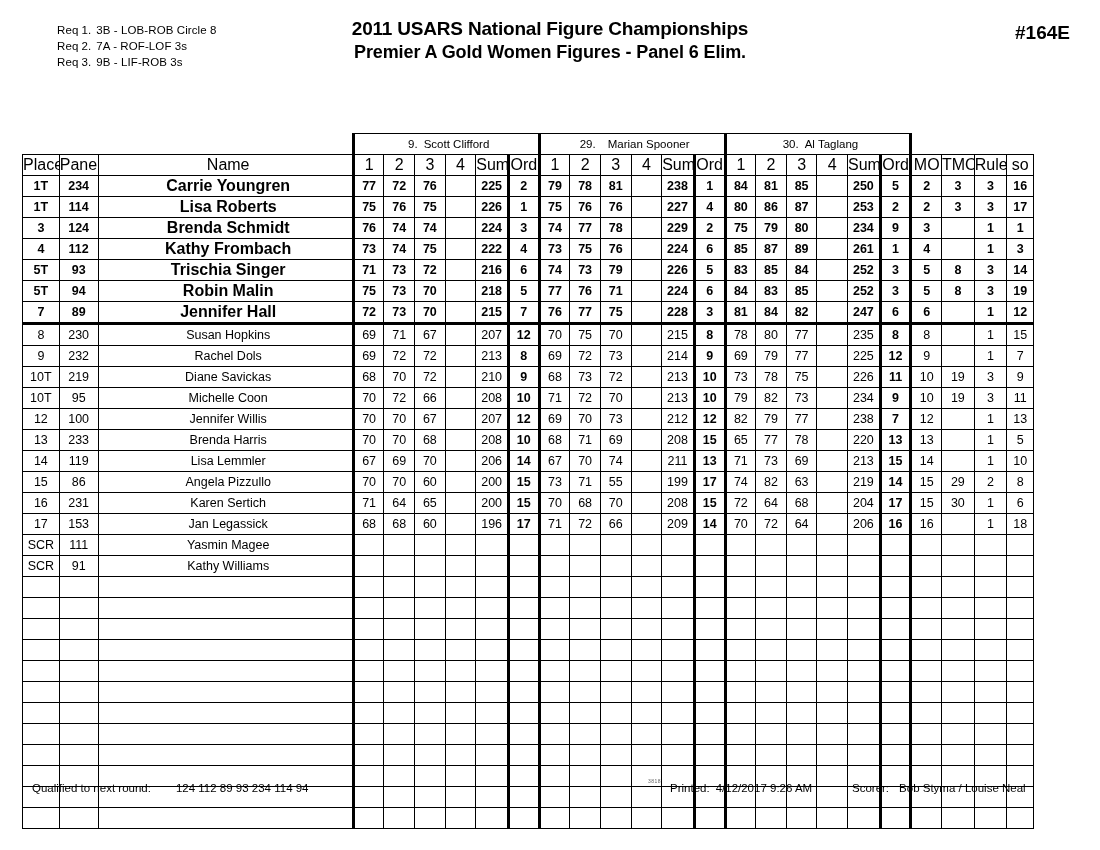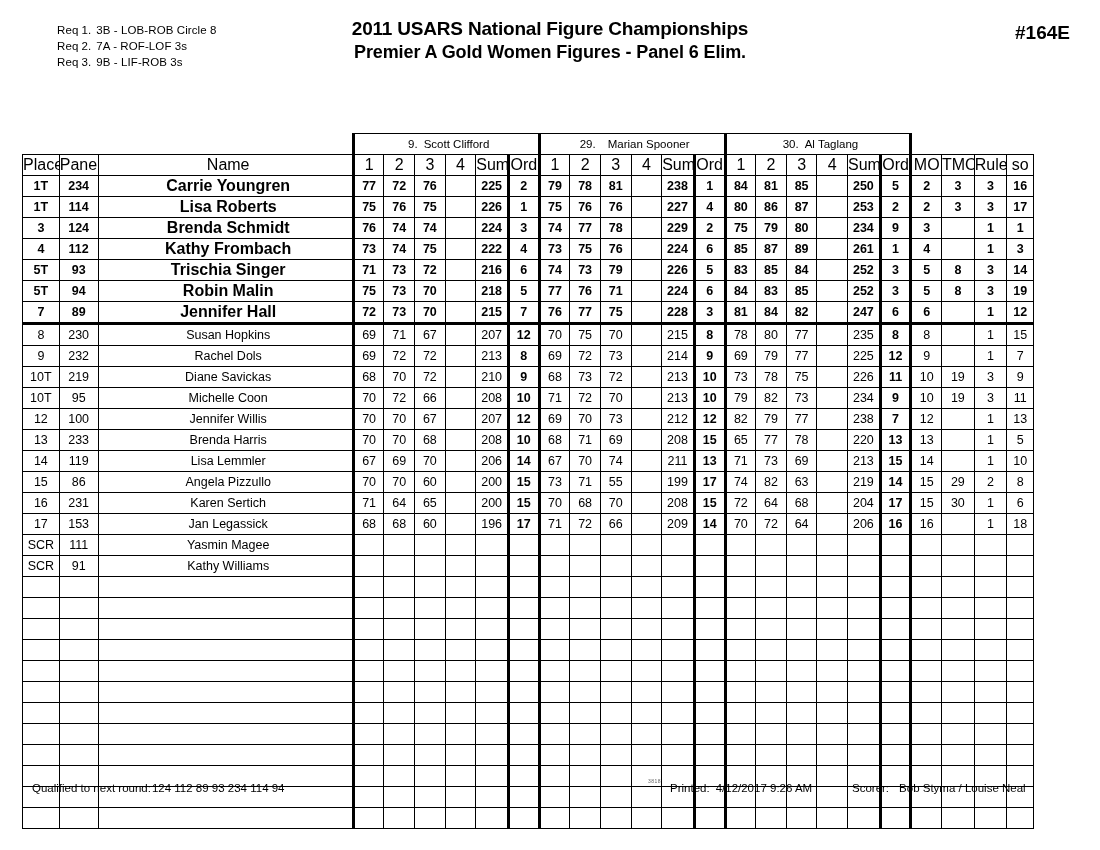--- a/index.html
+++ b/index.html
@@ -137,21 +137,21 @@
   
   .footer {
     position: absolute;
     left: 22px;
     top: 782px;
     width: 1012px;
     height: 20px;
     font-size: 11.5px;
   }
   .foot-qual { position: absolute; left: 10px; top: 0; white-space: nowrap; }
-  .foot-qual .f-label { margin-right: 1px; }
+  .foot-qual .f-label { margin-right: 25px; }
   .foot-tiny {
     position: absolute;
     left: 626px;
     top: -4px;
     font-size: 5px;
     color: #666;
     letter-spacing: 0.5px;
   }
   .foot-printed { position: absolute; left: 648px; top: 0; white-space: nowrap; }
   .foot-printed .f-label { margin-right: 6px; }

